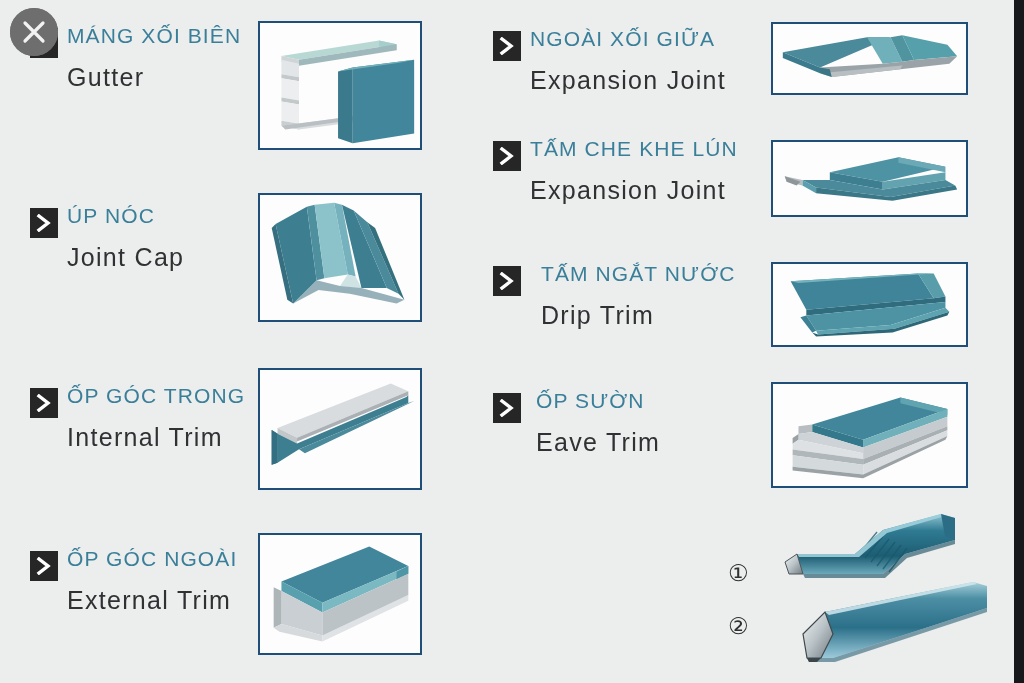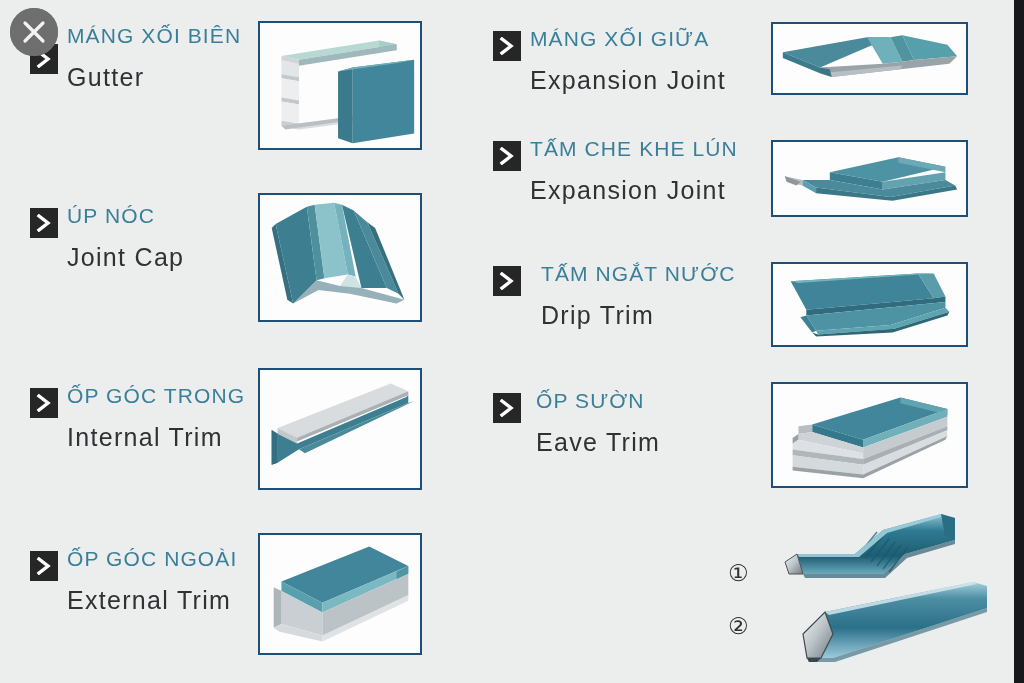--- a/index.html
+++ b/index.html
@@ -111,21 +111,21 @@
     color: #2f3133;
     font-family: "DejaVu Sans", sans-serif;
     line-height: 1;
   }
 </style>
 </head>
 <body>
 
 <div class="col col-left">
 
-  <div class="labels" style="left:30px; top:25px;align-items:center;">
+  <div class="labels" style="left:30px; top:25px;">
     <div class="chev">
       <svg width="16" height="18" viewBox="0 0 16 18">
           <path d="M3 2 L12 9 L3 16" stroke="#ffffff" stroke-width="3.4" fill="none" stroke-linecap="square"></path>
         </svg>
     </div>
     <div class="text-block">
       <div class="vn">MÁNG XỐI BIÊN</div>
       <div class="en">Gutter</div>
     </div>
   </div>
@@ -255,21 +255,21 @@
 
 <div class="col col-right">
 
   <div class="labels" style="left:23px; top:28px;">
     <div class="chev">
       <svg width="16" height="18" viewBox="0 0 16 18">
           <path d="M3 2 L12 9 L3 16" stroke="#ffffff" stroke-width="3.4" fill="none" stroke-linecap="square"></path>
         </svg>
     </div>
     <div class="text-block">
-      <div class="vn">MÁNG XỐI GIỮA</div>
+      <div class="vn">NGOÀI XỐI GIỮA</div>
       <div class="en">Expansion Joint</div>
     </div>
   </div>
   <div class="pic" style="left:301px; top:22px; width:197px; height:73px;">
     <svg viewBox="0 0 197 73" preserveAspectRatio="none">
       <rect width="197" height="73" fill="#fdfdfd"></rect>
 
       <polygon points="10,30 96,14 120,14 48,46" fill="#4a8a9b"></polygon>
       <polygon points="10,30 48,46 48,52 10,36" fill="#3b7b8d"></polygon>
 

